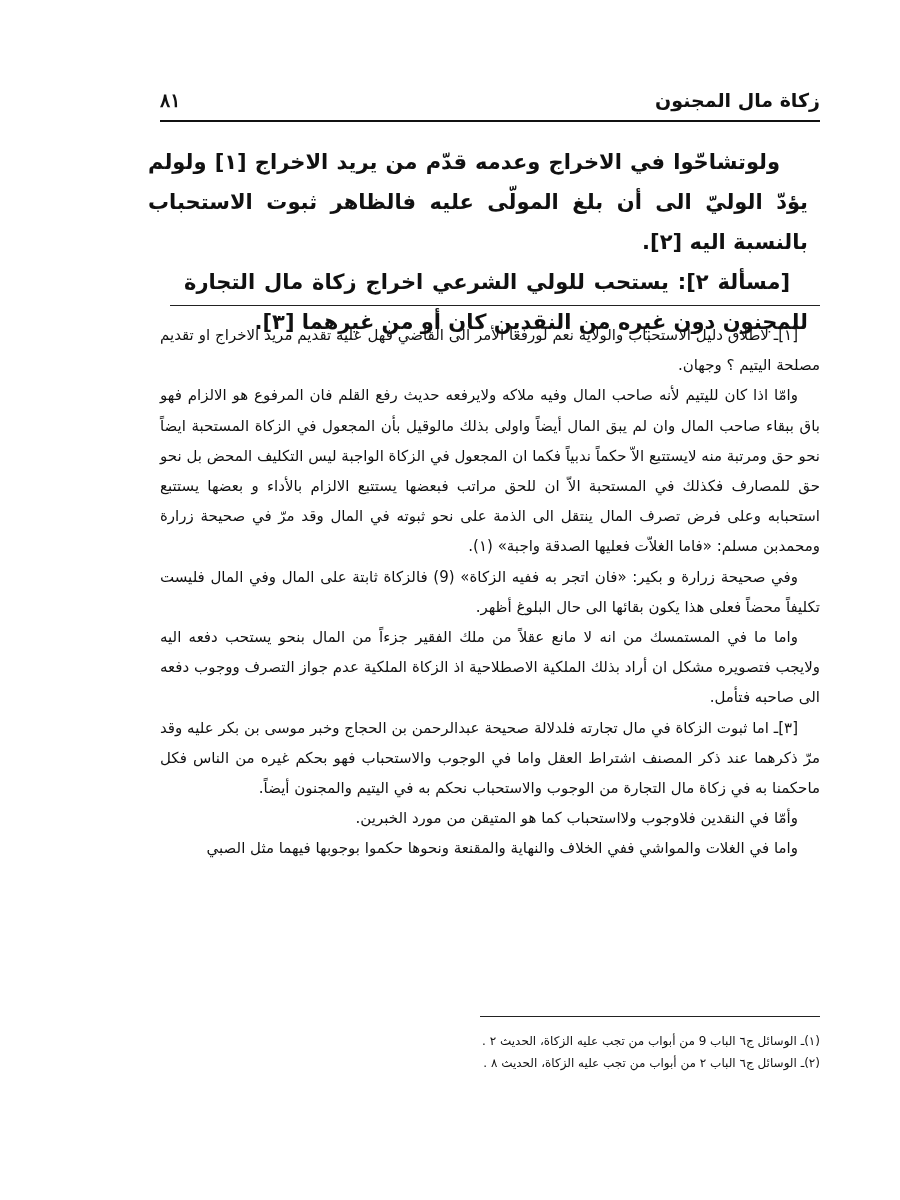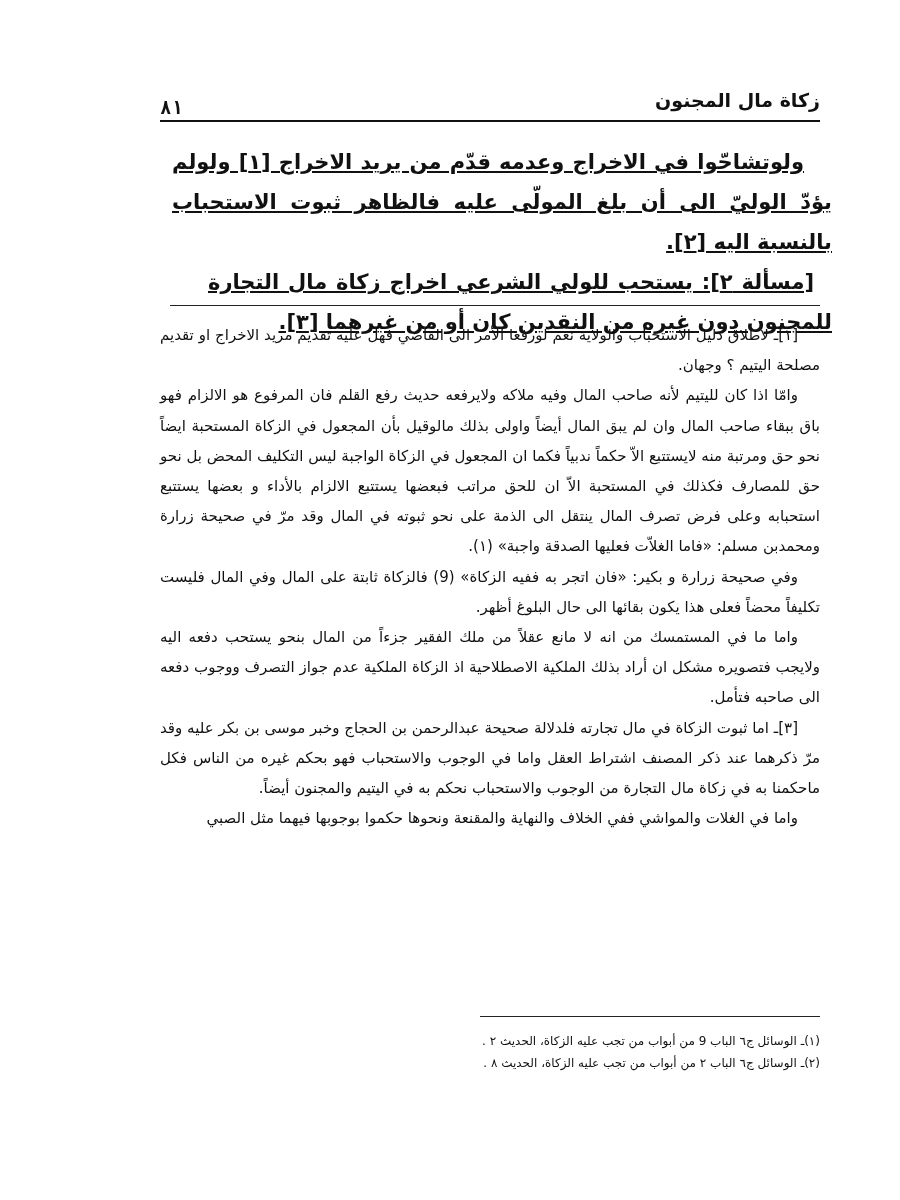--- a/index.html
+++ b/index.html
@@ -35,48 +35,47 @@
       right: 0;
       top: 0;
       font-size: 19px;
       font-weight: bold;
       line-height: 28px;
       font-family: "DejaVu Sans", sans-serif;
     }
     .page-number {
       position: absolute;
       left: 0;
-      top: 9px;
+      top: 1px;
       font-size: 19px;
       font-weight: bold;
       line-height: 28px;
-      font-family: Liberation Mono, monospace;
+      font-family: Liberation Sans, sans-serif;
     }
     .header-rule {
       position: absolute;
       left: 160px;
       top: 120px;
       width: 660px;
       height: 2px;
       background: #111111;
     }
     
     .main-text {
       position: absolute;
-      left: 172px;
+      left: 148px;
       top: 142px;
       width: 660px;
       direction: rtl;
       text-align: justify;
       text-align-last: right;
       font-size: 21px;
       font-weight: bold;
       line-height: 40px;
       font-family: "DejaVu Sans", sans-serif;
-      text-decoration: underline;
     }
     .main-text p {
       margin: 0;
       text-indent: 28px;
     }
     .main-text p.issue {
       text-indent: 18px;
       margin-left: 36px;
     }
     .main-rule {
@@ -144,20 +143,21 @@
   </div>
 
   <div class="main-rule"></div>
 
   <div class="commentary">
     <p>[١]ـ لاطلاق دليل الاستحباب والولاية نعم لورفعا الأمر الى القاضي فهل عليه تقديم مريد الاخراج او تقديم مصلحة اليتيم ؟ وجهان.</p>
     <p>وامّا اذا كان لليتيم لأنه صاحب المال وفيه ملاكه ولايرفعه حديث رفع القلم فان المرفوع هو الالزام فهو باق ببقاء صاحب المال وان لم يبق المال أيضاً واولى بذلك مالوقيل بأن المجعول في الزكاة المستحبة ايضاً نحو حق ومرتبة منه لايستتبع الاّ حكماً ندبياً فكما ان المجعول في الزكاة الواجبة ليس التكليف المحض بل نحو حق للمصارف فكذلك في المستحبة الاّ ان للحق مراتب فبعضها يستتبع الالزام بالأداء و بعضها يستتبع استحبابه وعلى فرض تصرف المال ينتقل الى الذمة على نحو ثبوته في المال وقد مرّ في صحيحة زرارة ومحمدبن مسلم: «فاما الغلاّت فعليها الصدقة واجبة» (١).</p>
     <p>وفي صحيحة زرارة و بكير: «فان اتجر به ففيه الزكاة» (9) فالزكاة ثابتة على المال وفي المال فليست تكليفاً محضاً فعلى هذا يكون بقائها الى حال البلوغ أظهر.</p>
     <p>واما ما في المستمسك من انه لا مانع عقلاً من ملك الفقير جزءاً من المال بنحو يستحب دفعه اليه ولايجب فتصويره مشكل ان أراد بذلك الملكية الاصطلاحية اذ الزكاة الملكية عدم جواز التصرف ووجوب دفعه الى صاحبه فتأمل.</p>
     <p>[٣]ـ اما ثبوت الزكاة في مال تجارته فلدلالة صحيحة عبدالرحمن بن الحجاج وخبر موسى بن بكر عليه وقد مرّ ذكرهما عند ذكر المصنف اشتراط العقل واما في الوجوب والاستحباب فهو بحكم غيره من الناس فكل ماحكمنا به في زكاة مال التجارة من الوجوب والاستحباب نحكم به في اليتيم والمجنون أيضاً.</p>
+    <p>وأمّا في النقدين فلاوجوب ولااستحباب كما هو المتيقن من مورد الخبرين.</p>
     <p>واما في الغلات والمواشي ففي الخلاف والنهاية والمقنعة ونحوها حكموا بوجوبها فيهما مثل الصبي</p>
   </div>
 
   <div class="footnote-rule"></div>
 
   <div class="footnotes">
     <p>(١)ـ الوسائل ج٦ الباب 9 من أبواب من تجب عليه الزكاة، الحديث ٢ .</p>
     <p>(٢)ـ الوسائل ج٦ الباب ٢ من أبواب من تجب عليه الزكاة، الحديث ٨ .</p>
   </div>
 

